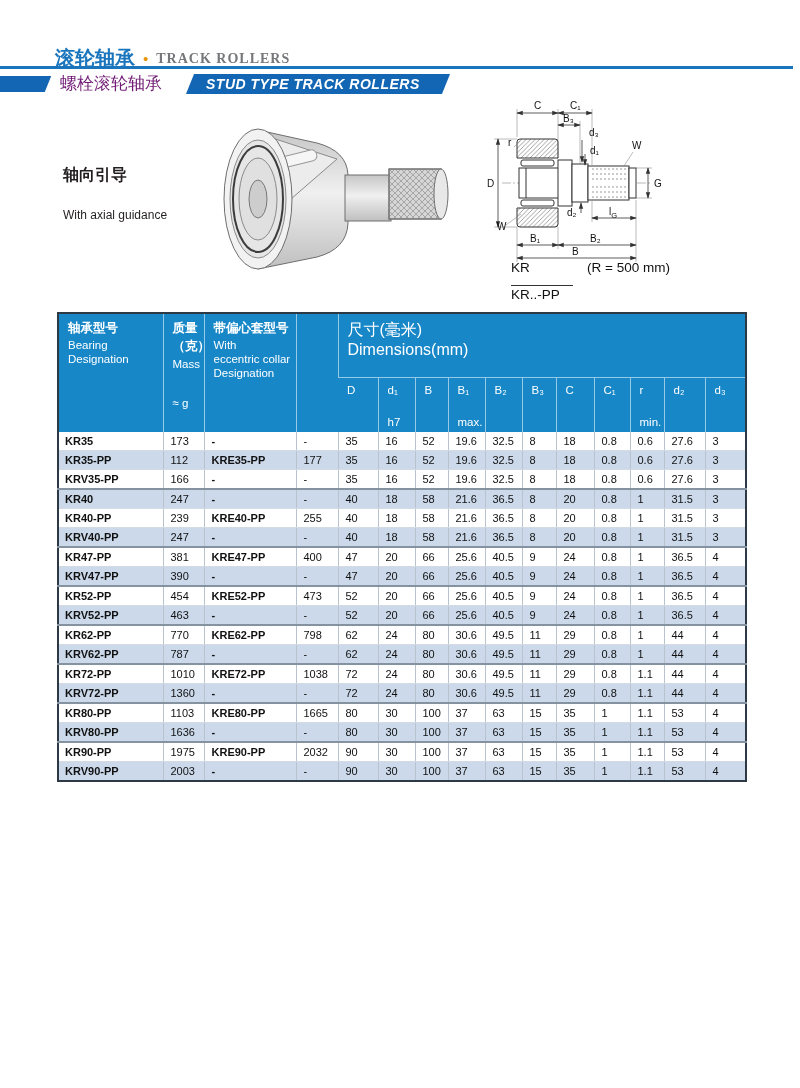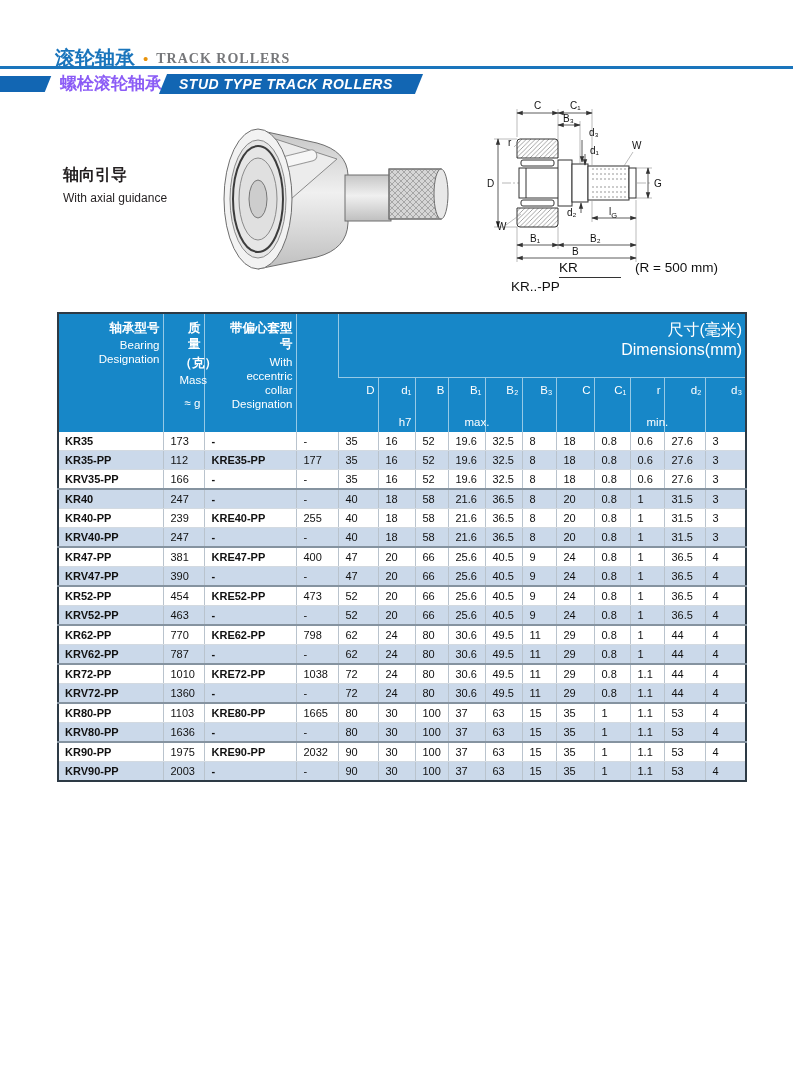--- a/index.html
+++ b/index.html
@@ -18,48 +18,48 @@
   
   .title-row{position:absolute;left:55px;top:45px;display:flex;align-items:center;gap:8px;}
   .t-cn{color:var(--title-blue);font-weight:bold;font-size:20px;}
   .t-bullet{color:var(--bullet-orange);font-size:15px;line-height:1;}
   .t-en{color:var(--title-gray);font-weight:bold;font-size:14px;letter-spacing:1px;
         font-family:"Liberation Serif","DejaVu Serif",serif;}
   .rule{position:absolute;left:0;top:66px;width:793px;height:3px;background:var(--title-blue);}
   .banner-row{position:absolute;left:0;top:73px;height:21px;display:flex;align-items:center;}
   .left-bar{width:54px;height:16px;background:var(--banner-blue);transform:skewX(-22deg);
             margin-left:-6px;margin-right:12px;}
-  .banner-cn{font-weight:bold;font-size:17px;color:#8b5cf6;margin-right:1px;white-space:nowrap;}
+  .banner-cn{font-weight:normal;font-size:17px;color:#701a75;margin-right:28px;white-space:nowrap;}
   .banner-para{background:var(--banner-blue);transform:skewX(-22deg);height:20px;
                display:flex;align-items:center;padding:0 26px 0 16px;}
   .banner-para span{display:block;transform:skewX(22deg);font-style:italic;font-weight:bold;
                     font-size:14px;color:#fff;white-space:nowrap;letter-spacing:.5px;}
 
   
   .guidance{position:absolute;left:63px;top:165px;}
-  .g-cn{font-size:16px;font-weight:bold;margin-bottom:5px;}
+  .g-cn{font-size:16px;font-weight:bold;margin-bottom:22px;}
   .g-en{font-size:12px;}
   .illus{position:absolute;left:185px;top:103px;}
   .diag{position:absolute;left:486px;top:94px;}
   .dim{stroke:#333;stroke-width:0.8;fill:none;}
   .ext{stroke:#777;stroke-width:0.5;fill:none;}
   .dlab{font:10px "Liberation Sans","DejaVu Sans",sans-serif;fill:#111;}
   .sec{stroke:#333;stroke-width:1;}
   .kr-note{position:absolute;left:511px;top:260px;display:flex;align-items:flex-start;gap:14px;
            font-size:13.5px;color:#111;}
-  .kr-frac .kr-top{display:block;border-bottom:1.5px solid #333;width:62px;padding-bottom:2px;margin-left:48px;}
+  .kr-frac .kr-top{display:block;border-bottom:1.5px solid #333;width:62px;padding-bottom:10px;}
   .kr-frac .kr-bottom{display:block;padding-top:1px;}
   .kr-radius{padding-top:0;}
 
   
   .table-wrap{position:absolute;left:57px;top:312px;width:692px;}
   table{border-collapse:collapse;table-layout:fixed;width:688px;
         border:2px solid var(--table-border-dark);}
-  thead th{background:var(--header-blue);color:#fff;text-align:right;vertical-align:top;
-           padding:6px 3px 3px 16px;border-left:1px solid rgba(255,255,255,.55);font-weight:normal;}
+  thead th{background:var(--header-blue);color:#fff;text-align:left;vertical-align:top;
+           padding:6px 3px 3px 9px;border-left:1px solid rgba(255,255,255,.55);font-weight:normal;}
   thead tr.h1{height:64px;} thead tr.h2{height:55px;}
   thead th:first-child{border-left:none;}
   thead tr.h2 th{border-top:1px solid rgba(255,255,255,.55);}
   .hcell{display:flex;flex-direction:column;height:100%;}
   .hcell .cn{font-size:12.5px;font-weight:bold;line-height:1.3;margin-bottom:2px;}
   .hcell .en{font-size:11.5px;line-height:1.22;}
   .hcell .unit{margin-top:auto;margin-bottom:14px;}
   th.rowspan2 .hcell{height:104px;}
   .dim-sub .hcell{height:44px;justify-content:space-between;font-size:11.5px;}
   tbody td{font-size:11px;height:13px;padding:3px 2px 3px 7px;background:#fff;

